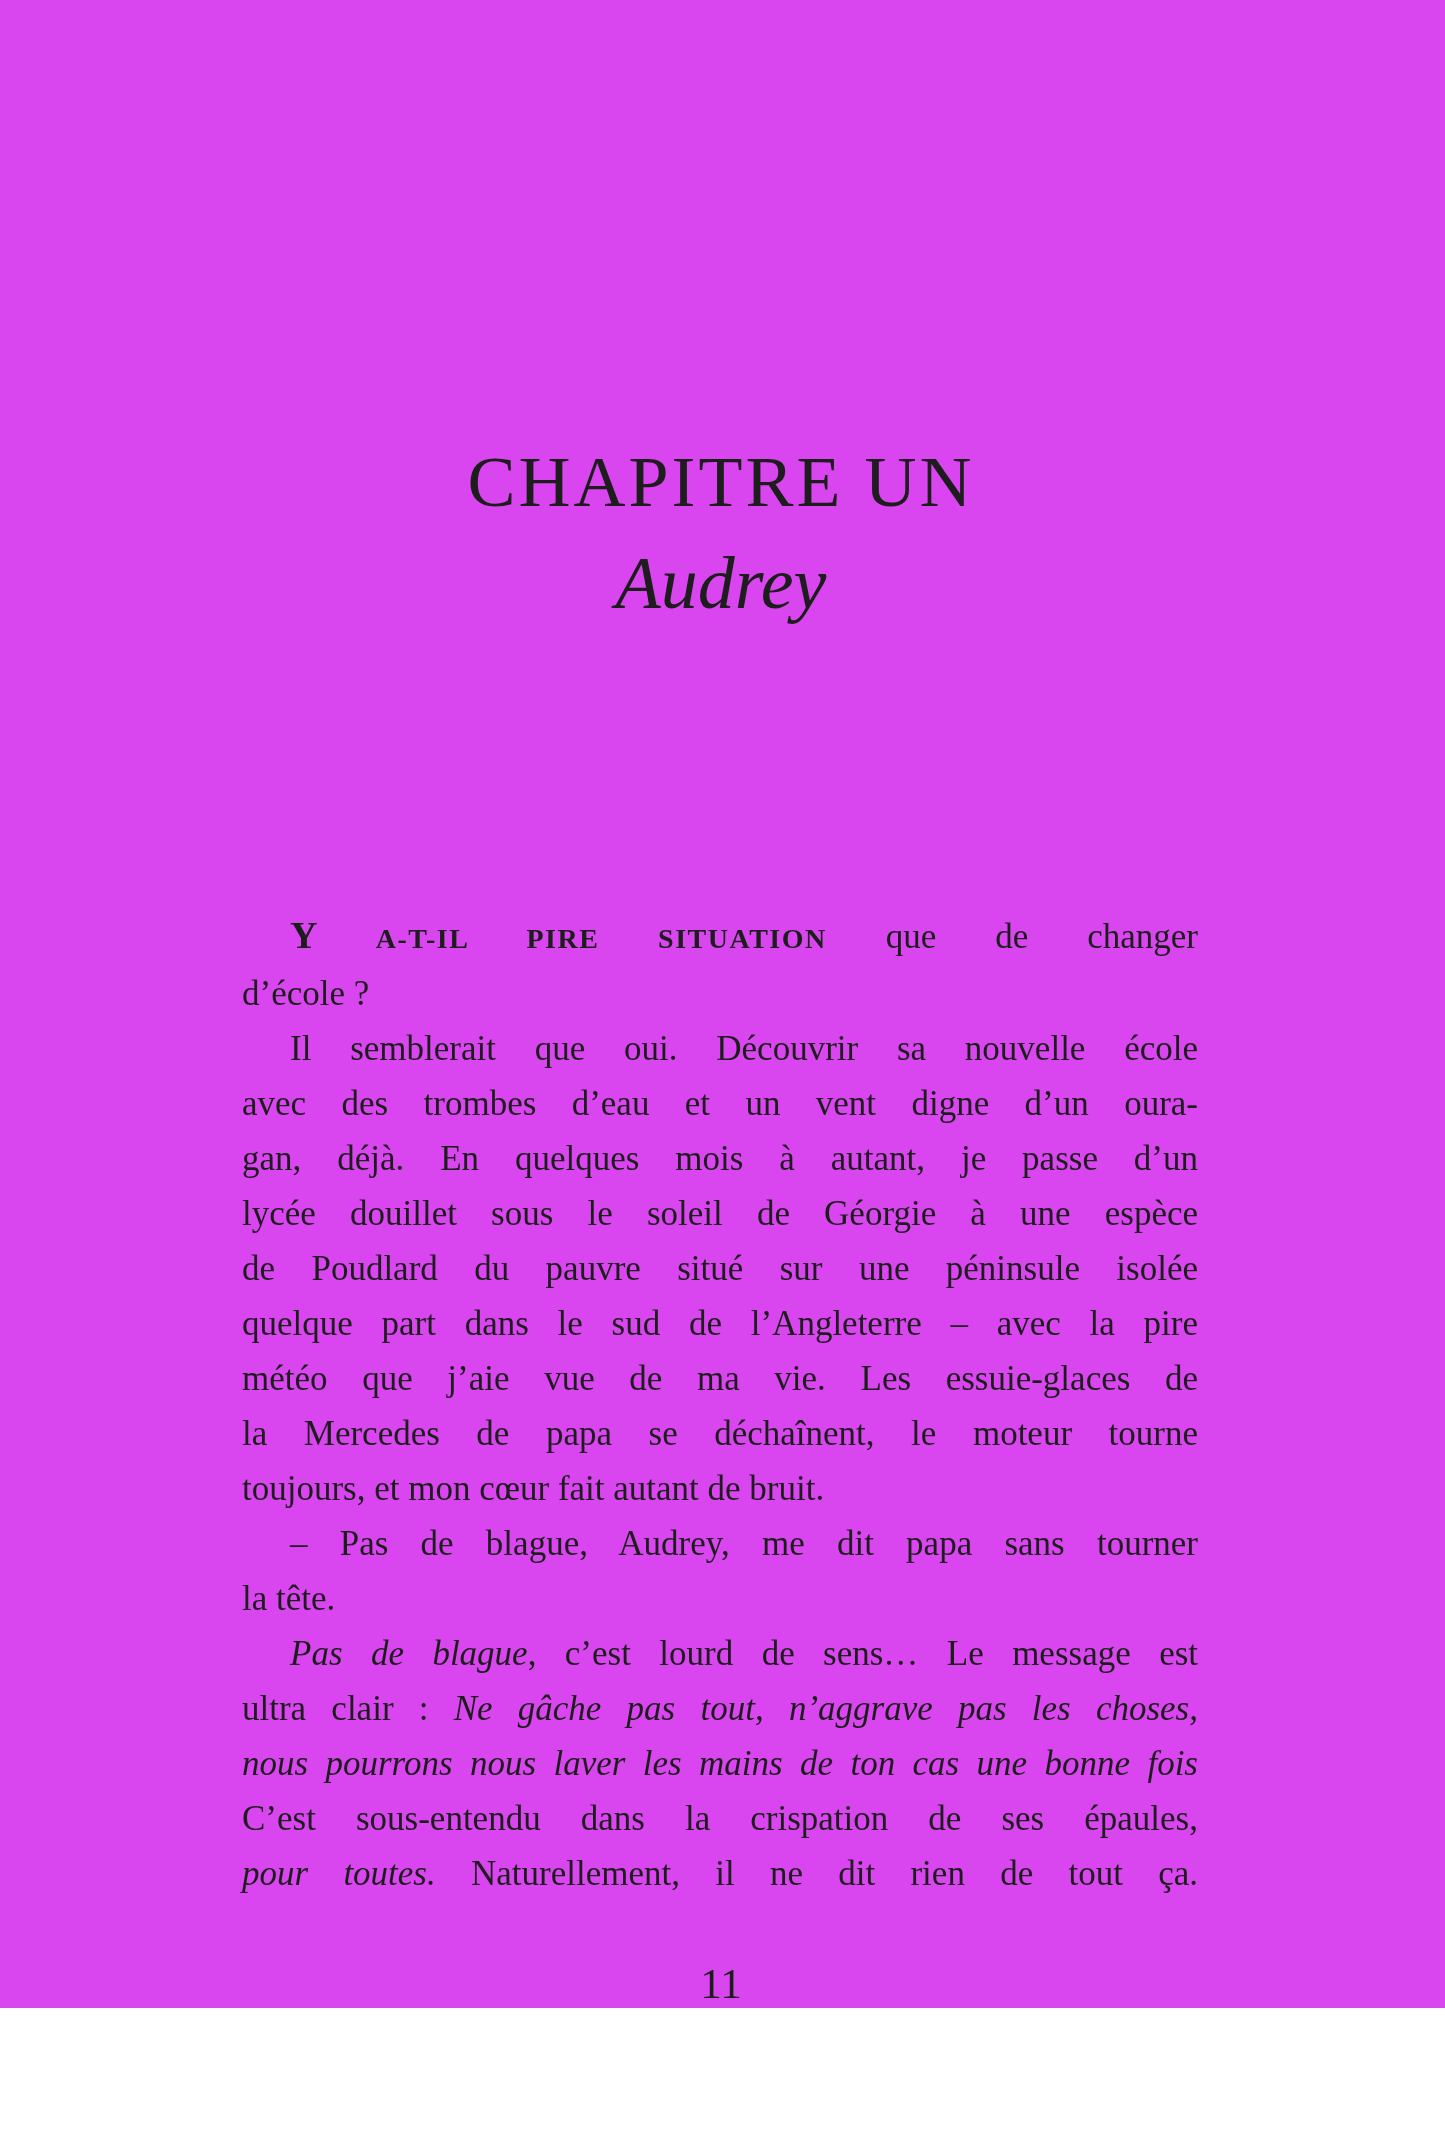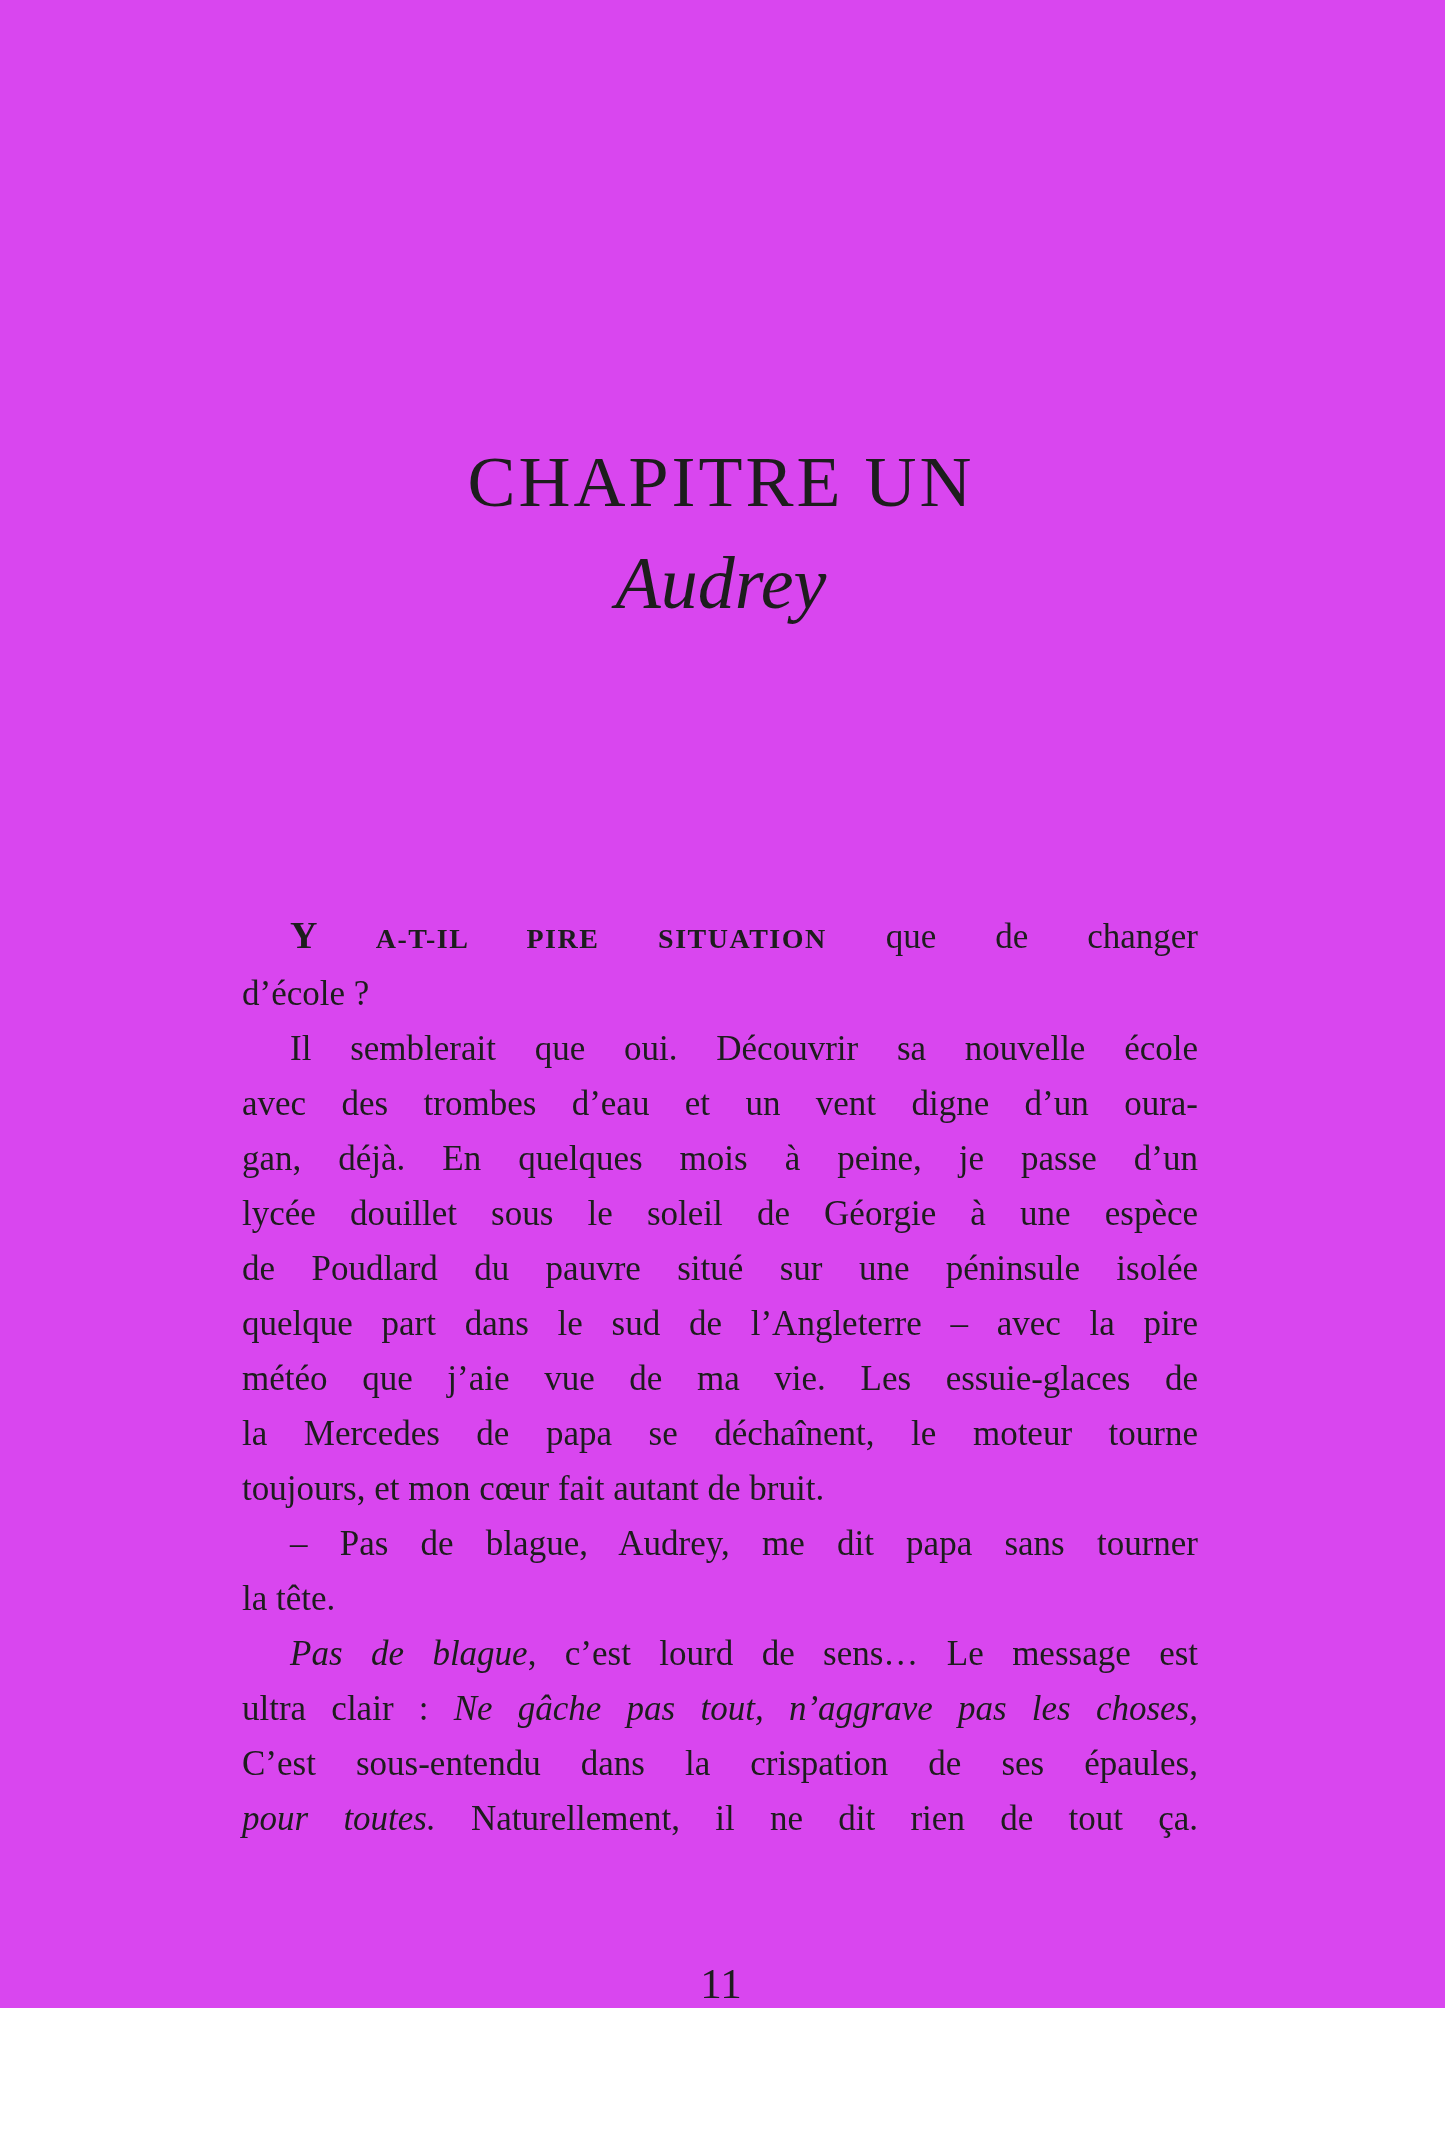--- a/index.html
+++ b/index.html
@@ -67,30 +67,31 @@
 
   <div class="chapter-title">CHAPITRE UN</div>
 
   <div class="chapter-subtitle">Audrey</div>
 
   <div class="body-text">
     <div class="ln jl ind"><span class="lead">Y </span><span class="sc">A-T-IL PIRE SITUATION</span><span> que de changer</span></div>
     <div class="ln ll"><span>d’école ?</span></div>
     <div class="ln jl ind"><span>Il semblerait que oui. Découvrir sa nouvelle école</span></div>
     <div class="ln jl"><span>avec des trombes d’eau et un vent digne d’un oura-</span></div>
-    <div class="ln jl"><span>gan, déjà. En quelques mois à peine, je passe d’un</span></div>
+    <div class="ln jl"><span>gan, déjà. En quelques mois à autant, je passe d’un</span></div>
     <div class="ln jl"><span>lycée douillet sous le soleil de Géorgie à une espèce</span></div>
     <div class="ln jl"><span>de Poudlard du pauvre situé sur une péninsule isolée</span></div>
     <div class="ln jl"><span>quelque part dans le sud de l’Angleterre – avec la pire</span></div>
     <div class="ln jl"><span>météo que j’aie vue de ma vie. Les essuie-glaces de</span></div>
     <div class="ln jl"><span>la Mercedes de papa se déchaînent, le moteur tourne</span></div>
     <div class="ln ll"><span>toujours, et mon cœur fait autant de bruit.</span></div>
     <div class="ln jl ind"><span>– Pas de blague, Audrey, me dit papa sans tourner</span></div>
     <div class="ln ll"><span>la tête.</span></div>
     <div class="ln jl ind"><span class="it">Pas de blague</span><span>, c’est lourd de sens… Le message est</span></div>
     <div class="ln jl"><span>ultra clair : </span><span class="it">Ne gâche pas tout, n’aggrave pas les choses,</span></div>
+    <div class="ln jl"><span class="it">nous pourrons nous laver les mains de ton cas une bonne fois</span></div>
     <div class="ln jl"><span>C’est sous-entendu dans la crispation de ses épaules,</span></div>
     <div class="ln jl"><span class="it">pour toutes.</span><span> Naturellement, il ne dit rien de tout ça.</span></div>
   </div>
 
   <div class="page-number">11</div>
 
 </div>
 
 </body></html>

